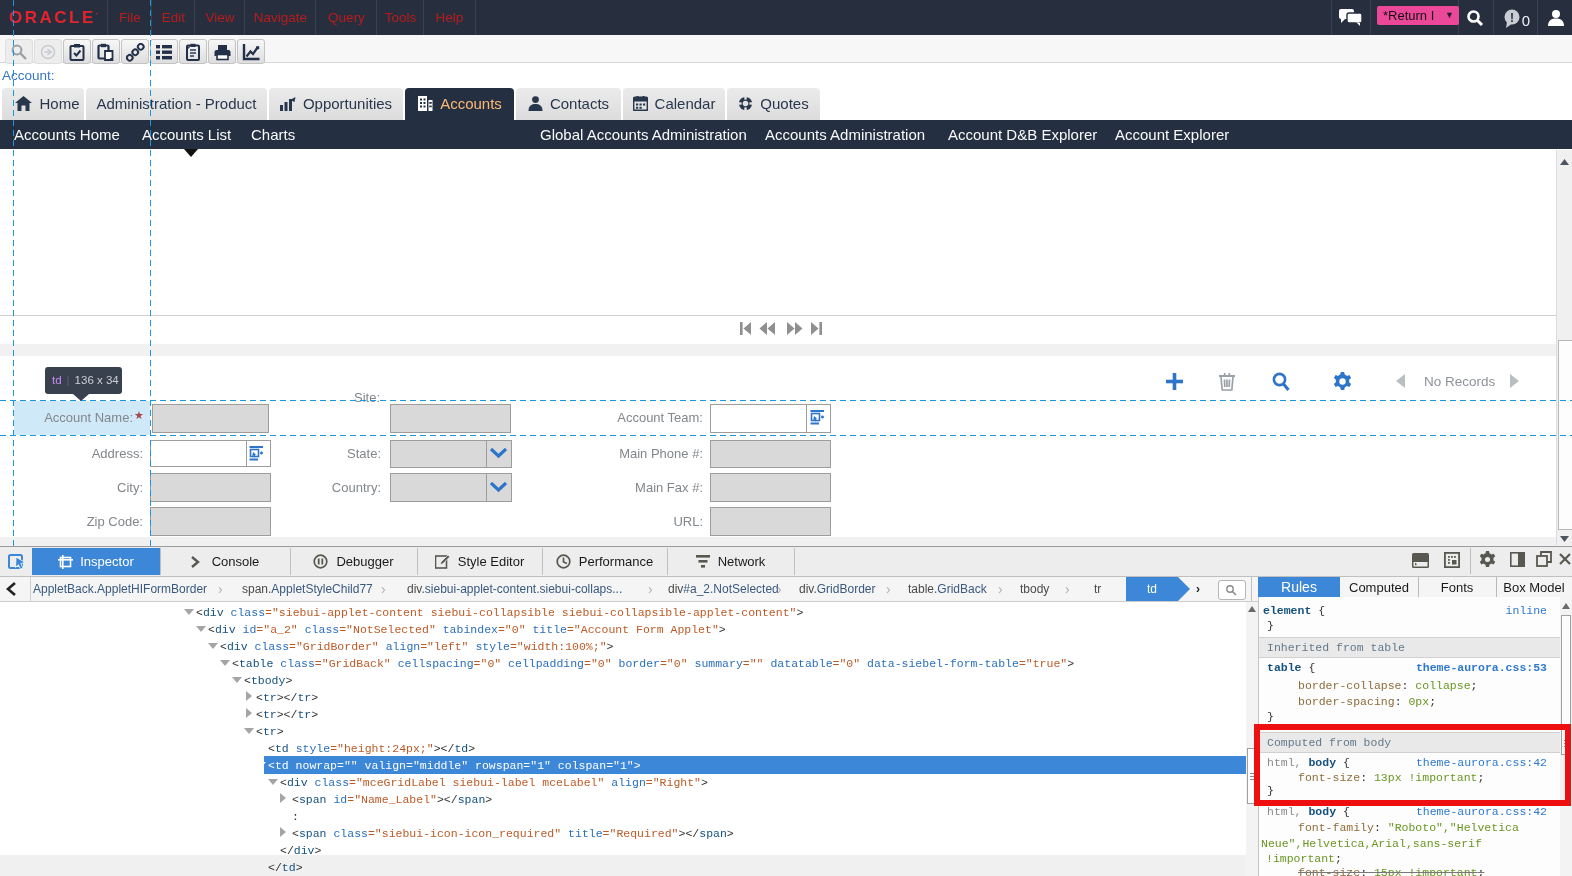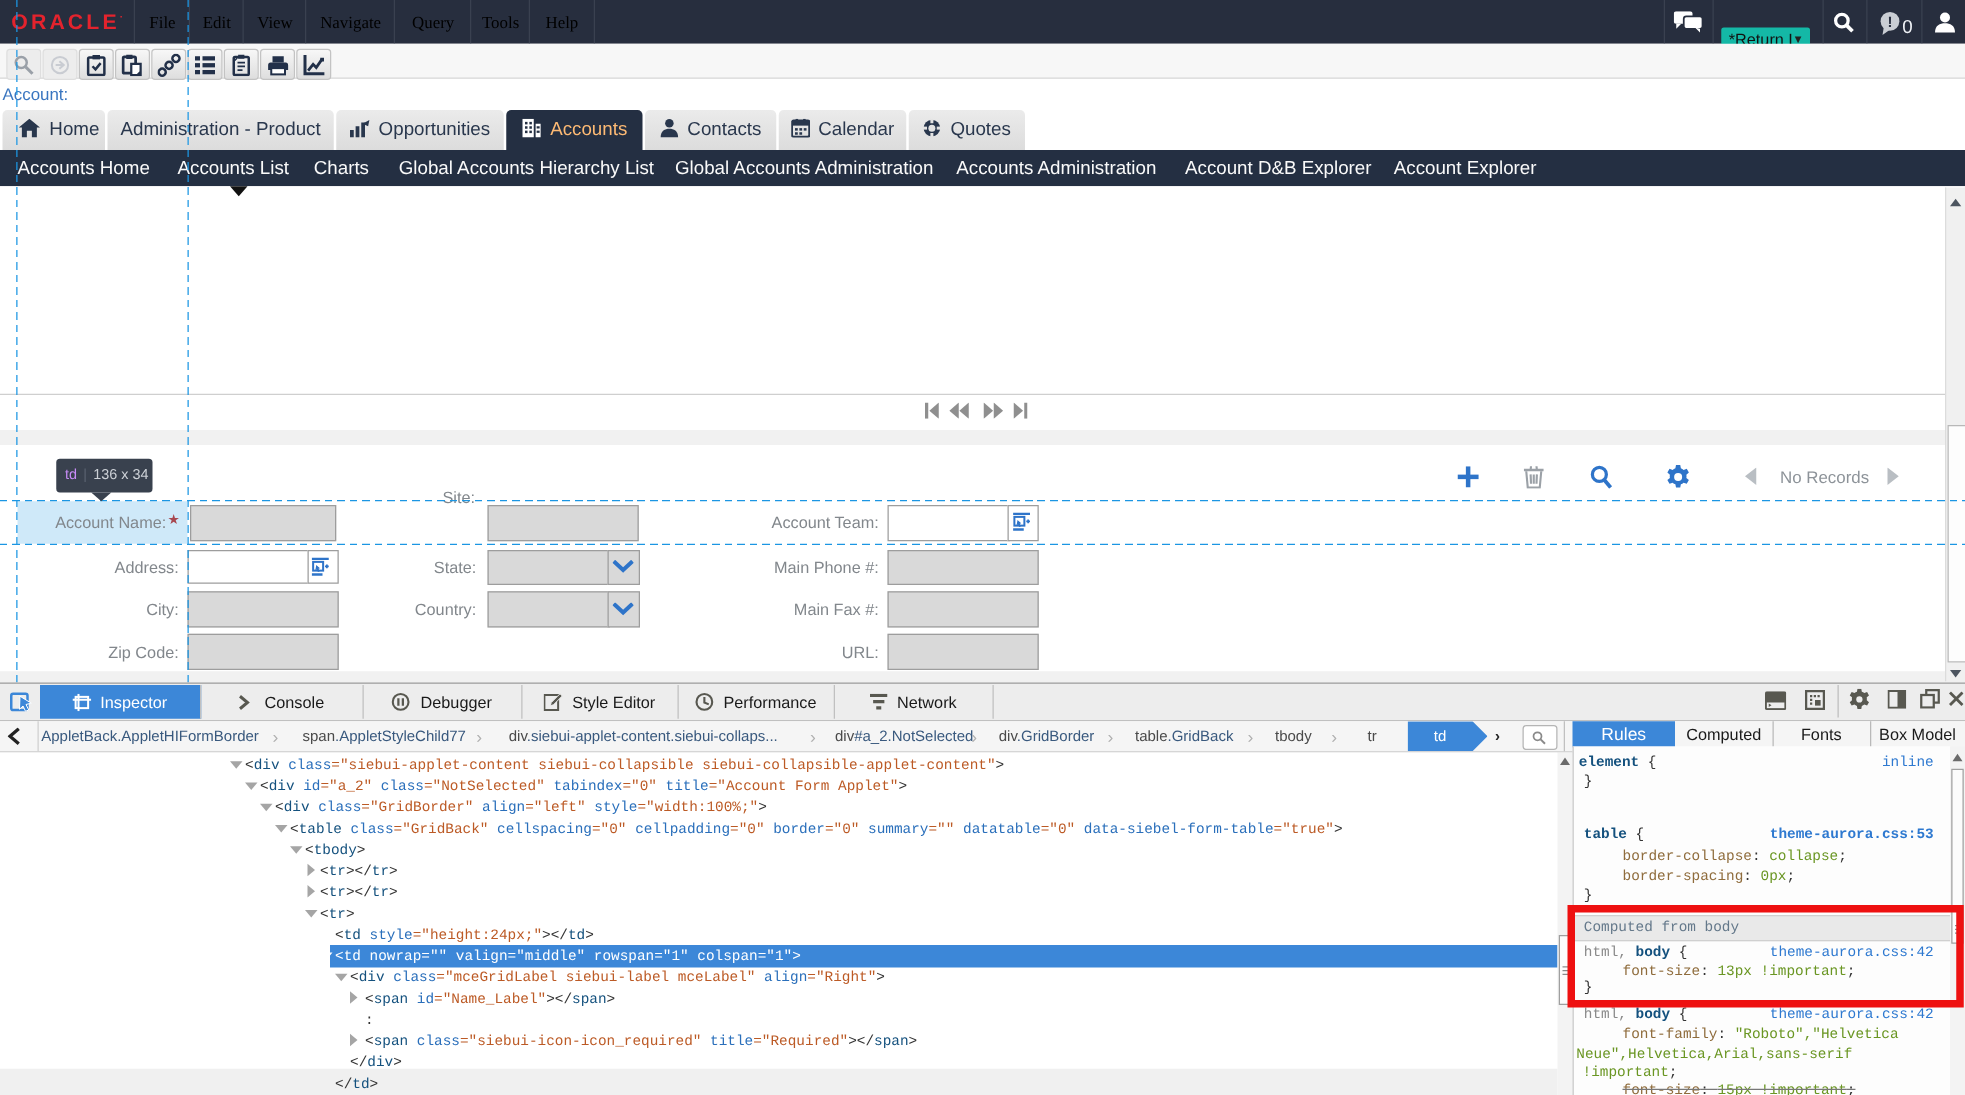--- a/index.html
+++ b/index.html
@@ -2,22 +2,22 @@
 <html><head>
 <meta charset="utf-8">
 <style>
   html,body{margin:0;padding:0;}
   body{width:1572px;height:876px;overflow:hidden;position:relative;
        font-family:"Liberation Sans",sans-serif;background:#fff;}
   .abs{position:absolute;}
   
   #topbar{left:0;top:0;width:1572px;height:35px;background:#272e3e;}
   #logo{left:9px;top:8px;color:#e4232d;font-weight:bold;font-size:17px;letter-spacing:2.5px;}
-  .menuitem{top:0;height:35px;line-height:35px;color:#000000;font-size:13.5px;text-align:center;
-            border-left:1px solid #3a4150;font-family:Liberation Serif, serif;}
+  .menuitem{top:0;height:35px;line-height:35px;color:#b91c1c;font-size:13.5px;text-align:center;
+            border-left:1px solid #3a4150;}
   .vsep{top:0;width:1px;height:35px;background:#3a4150;}
   
   #toolbar{left:0;top:35px;width:1572px;height:27px;background:#f7f7f7;border-bottom:1px solid #d7d7d7;}
   .tbtn{top:39px;width:26px;height:23px;border:1px solid #c3c3c3;border-radius:3px;
         background:linear-gradient(#f7f7f7,#dedede);}
   .tbtn svg{position:absolute;left:4px;top:3px;}
   .tbtn.dis{border-color:#dedede;background:#ededed;}
   
   #acctlabel{left:2px;top:68px;color:#3a76c0;font-size:13.5px;}
   
@@ -107,21 +107,21 @@
 <div class="abs vsep" style="left:1370px;"></div>
 <div class="abs vsep" style="left:1458px;"></div>
 <div class="abs vsep" style="left:1493px;"></div>
 <div class="abs vsep" style="left:1537px;"></div>
 <svg class="abs" style="left:1339px;top:9px;" width="24" height="18" viewBox="0 0 24 18">
   <rect x="0" y="0" width="15" height="10" rx="2" fill="#fff"></rect>
   <path d="M2 10 L2 14 L6 10 Z" fill="#fff"></path>
   <rect x="8" y="4" width="15" height="10" rx="2" fill="#fff" stroke="#272e3e" stroke-width="1.4"></rect>
   <path d="M21 14 L21 17 L17 13 Z" fill="#fff"></path>
 </svg>
-<div class="abs" style="left:1377px;top:22px;width:71px;height:19px;background:#14b8a6;border-radius:2px;
+<div class="abs" style="left:1377px;top:6px;width:82px;height:19px;background:#ec4899;border-radius:2px;
      font-size:13px;line-height:19px;color:#111;padding-left:6px;box-sizing:border-box;">*Return I
   <span style="position:absolute;right:5px;top:0px;font-size:9px;color:#222;">▼</span></div>
 <svg class="abs" style="left:1466px;top:9px;" width="18" height="18" viewBox="0 0 18 18">
   <circle cx="7.5" cy="7.5" r="5" fill="none" stroke="#fff" stroke-width="2.6"></circle>
   <line x1="11.5" y1="11.5" x2="16" y2="16" stroke="#fff" stroke-width="3"></line>
 </svg>
 <svg class="abs" style="left:1502px;top:9px;" width="30" height="20" viewBox="0 0 30 20">
   <circle cx="10" cy="8" r="7.5" fill="#c9cdd3"></circle>
   <path d="M5 13 L4 19 L11 14 Z" fill="#c9cdd3"></path>
   <text x="10" y="12.5" font-size="12" font-weight="bold" fill="#272e3e" text-anchor="middle">!</text>
@@ -268,21 +268,20 @@
       <circle cx="7.5" cy="7.5" r="2.8" fill="#e3e3e3"></circle>
       <rect x="6.3" y="0" width="2.4" height="3.6" fill="#e3e3e3"></rect>
       <rect x="6.3" y="11.4" width="2.4" height="3.6" fill="#e3e3e3"></rect>
       <rect x="0" y="6.3" width="3.6" height="2.4" fill="#e3e3e3"></rect>
       <rect x="11.4" y="6.3" width="3.6" height="2.4" fill="#e3e3e3"></rect>
     </svg>Quotes</div>
 <div class="abs" id="subnav">
  <span class="sn" style="left:14px;">Accounts Home</span>
  <span class="sn" style="left:142px;">Accounts List</span>
  <span class="sn" style="left:251px;">Charts</span>
- <span class="sn" style="left:319px;">Global Accounts Hierarchy List</span>
  <span class="sn" style="left:540px;">Global Accounts Administration</span>
  <span class="sn" style="left:765px;">Accounts Administration</span>
  <span class="sn" style="left:948px;">Account D&amp;B Explorer</span>
  <span class="sn" style="left:1115px;">Account Explorer</span>
 </div>
 <div class="abs" id="snmark"></div>
 
 <div class="abs" id="content"></div>
 <div class="abs" id="hr1"></div>
 <div class="abs" id="grayband1"></div>
@@ -563,20 +562,21 @@
 <div class="abs" style="left:1247px;top:748px;width:10px;height:56px;background:#fcfcfc;border:1px solid #9f9f9f;box-sizing:border-box;">
  <div style="position:absolute;left:2px;top:24px;width:6px;height:1px;background:#8a8a8a;"></div>
  <div style="position:absolute;left:2px;top:27px;width:6px;height:1px;background:#8a8a8a;"></div>
  <div style="position:absolute;left:2px;top:30px;width:6px;height:1px;background:#8a8a8a;"></div>
 </div>
 
 <div class="abs" id="rules">
 <div class="rline" style="left:4px;top:6px;"><span class="sel1">element</span> <span class="punct">{</span></div>
 <div class="rline" style="right:14px;top:6px;"><span class="link">inline</span></div>
 <div class="rline" style="left:8px;top:21px;"><span class="punct">}</span></div>
+<div class="rhead" style="top:40px;"><span style="margin-left:8px;">Inherited from table</span></div>
 <div class="rline" style="left:8px;top:63px;"><span class="sel1">table</span> <span class="punct">{</span></div>
 <div class="rline" style="right:14px;top:63px;font-weight:bold;"><span class="link">theme-aurora.css:53</span></div>
 <div class="rline" style="left:39px;top:81px;"><span class="prop">border-collapse</span><span class="punct">: </span><span class="pval">collapse</span><span class="punct">;</span></div>
 <div class="rline" style="left:39px;top:97px;"><span class="prop">border-spacing</span><span class="punct">: </span><span class="pval">0px</span><span class="punct">;</span></div>
 <div class="rline" style="left:8px;top:112px;"><span class="punct">}</span></div>
 <div class="rhead" style="top:135px;"><span style="margin-left:8px;">Computed from body</span></div>
 <div class="rline" style="left:8px;top:158px;"><span class="selgray">html,</span> <span class="sel1">body</span> <span class="punct">{</span></div>
 <div class="rline" style="right:14px;top:158px;"><span class="link">theme-aurora.css:42</span></div>
 <div class="rline" style="left:39px;top:173px;"><span class="prop">font-size</span><span class="punct">: </span><span class="pval">13px !important</span><span class="punct">;</span></div>
 <div class="rline" style="left:8px;top:186px;"><span class="punct">}</span></div>

